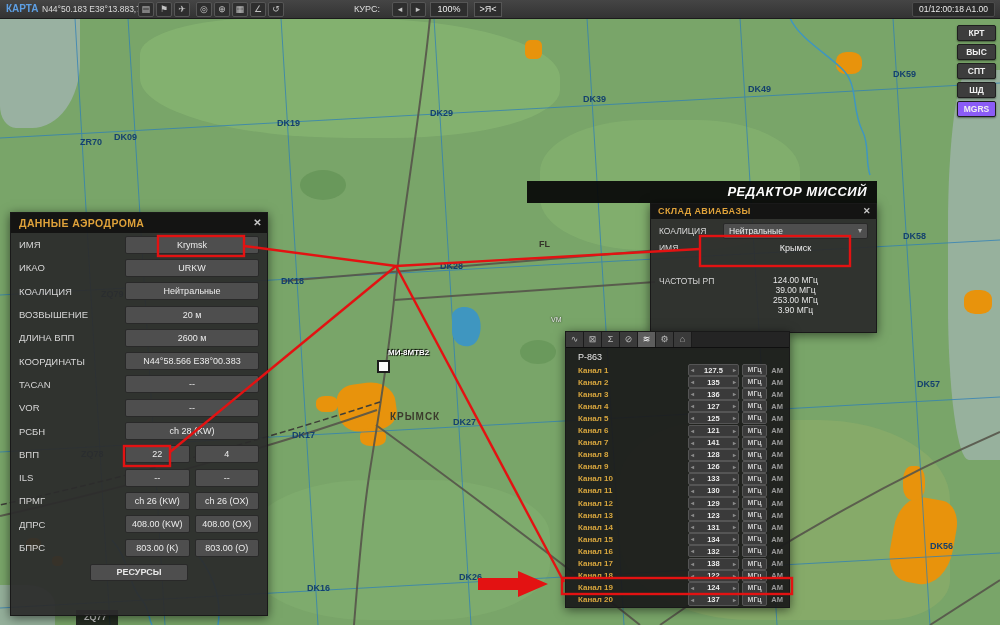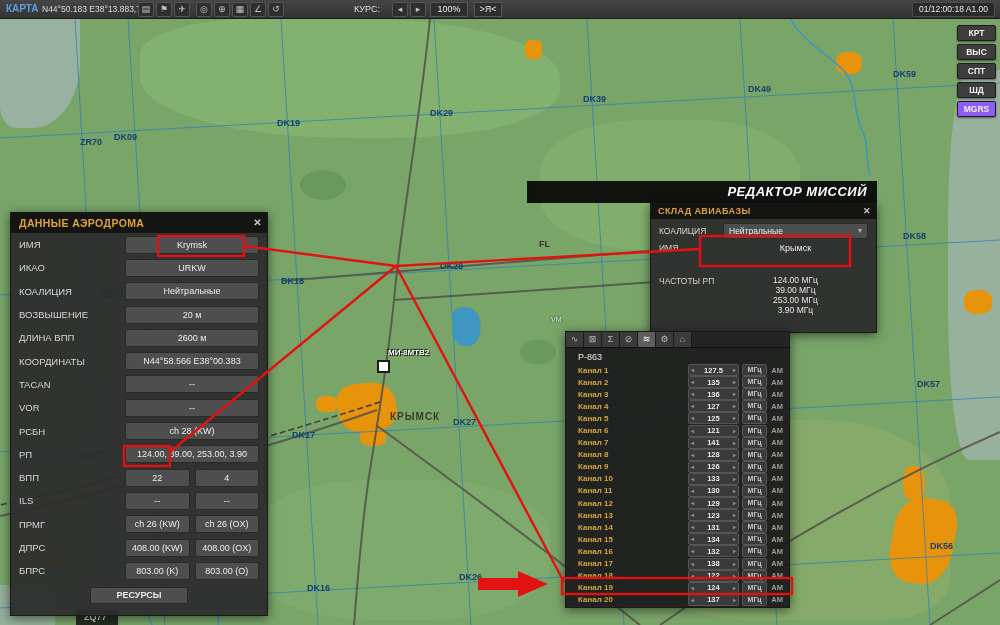--- a/index.html
+++ b/index.html
@@ -283,24 +283,20 @@
         </div>
       <div class="af-row">
           <span class="af-label">VOR</span>
           <div class="af-field">--</div>
         </div>
       <div class="af-row">
           <span class="af-label">РСБН</span>
           <div class="af-field">ch 28 (KW)</div>
         </div>
       <div class="af-row">
-          <span class="af-label">РП</span>
-          <div class="af-field">124.00, 39.00, 253.00, 3.90</div>
-        </div>
-      <div class="af-row">
           <span class="af-label">ВПП</span>
           <div class="af-field">22</div>
           <div class="af-field">4</div>
         </div>
       <div class="af-row">
           <span class="af-label">ILS</span>
           <div class="af-field">--</div>
           <div class="af-field">--</div>
         </div>
       <div class="af-row">

